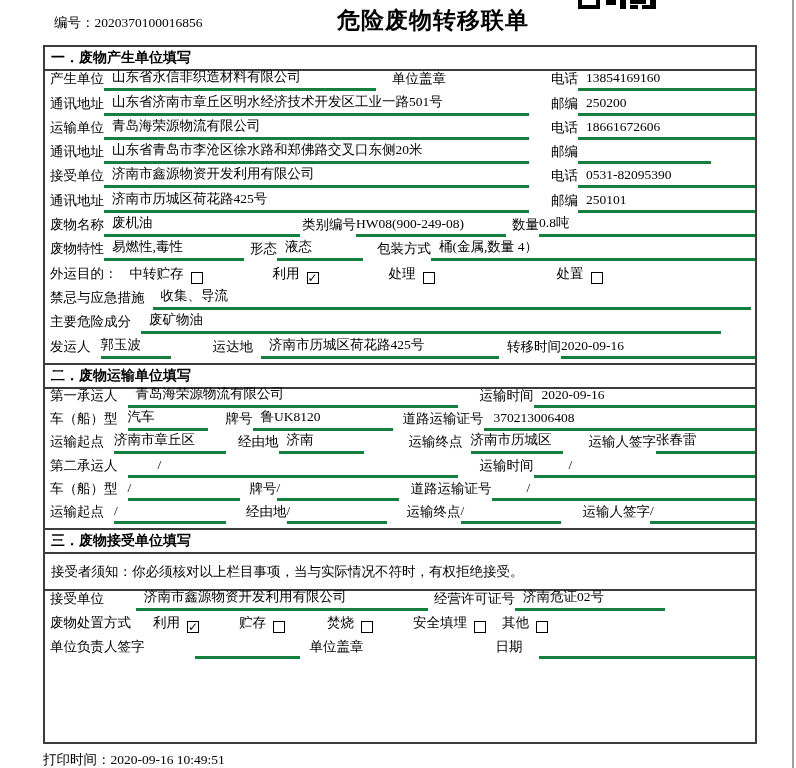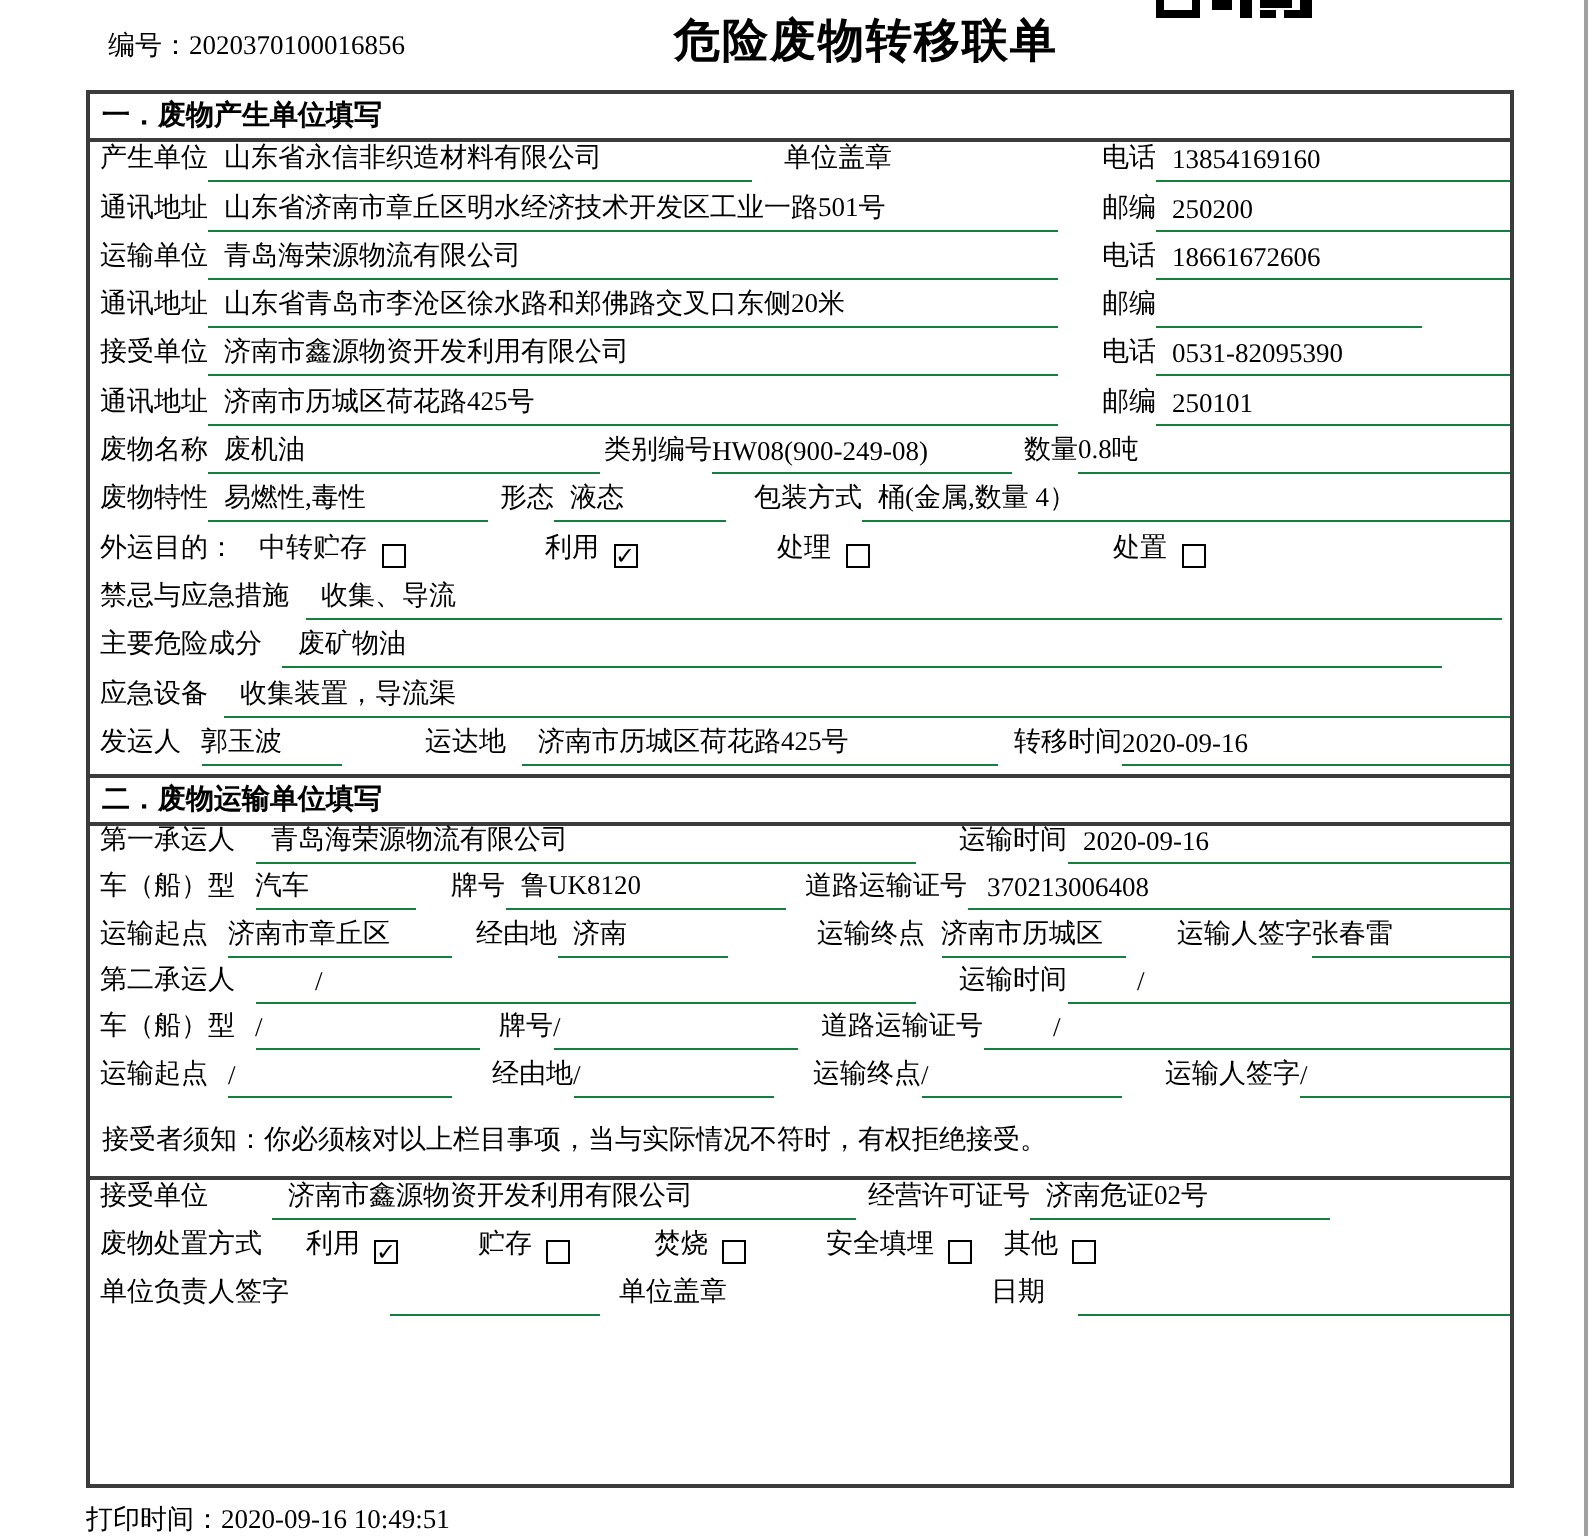--- a/index.html
+++ b/index.html
@@ -30,21 +30,21 @@
   .notice {
     height:37px; border-bottom:2px solid #3c3c3c;
     display:flex; align-items:center; padding-left:6px;
   }
   .row { display:flex; align-items:flex-end; padding:0 0 4px 5px; }
   .s1 .row { height:24.3px; }
   .s2 .row { height:23.3px; }
   .s3 .row { height:24px; }
   .lbl { white-space:nowrap; padding-bottom:3px; }
   .val {
-    border-bottom:1px solid #15803d; white-space:nowrap;
+    border-bottom:3px solid #15803d; white-space:nowrap;
     padding:0 0 2px 8px; min-height:17px;
   }
   .val.ctr { text-align:left; padding-left:0; }
   .val.fill { flex:1; }
   .cb {
     display:inline-block; width:12px; height:12px; border:1px solid #000;
     margin:0 0 2px 7px; font-size:12px; line-height:10px; text-align:center;
     font-family:"DejaVu Sans",sans-serif; overflow:hidden;
   }
   .print-line { position:absolute; left:43px; top:751px; white-space:nowrap; }
@@ -149,24 +149,20 @@
     <div class="row">
       <span class="lbl">禁忌与应急措施</span>
       <span class="val fill" style="margin-left:8px;margin-right:4px">收集、导流</span>
     </div>
 
     <div class="row">
       <span class="lbl">主要危险成分</span>
       <span class="val" style="width:580px;margin-left:10px">废矿物油</span>
     </div>
 
-    <div class="row">
-      <span class="lbl">应急设备</span>
-      <span class="val fill" style="margin-left:8px">收集装置，导流渠</span>
-    </div>
 
     <div class="row">
       <span class="lbl">发运人</span>
       <span class="val ctr" style="width:70px;margin-left:10px">郭玉波</span>
       <span class="lbl" style="margin-left:42px">运达地</span>
       <span class="val" style="width:238px;margin-left:8px">济南市历城区荷花路425号</span>
       <span class="lbl" style="margin-left:8px">转移时间</span>
       <span class="val ctr fill">2020-09-16</span>
     </div>
   </div>
@@ -223,20 +219,21 @@
       <span class="lbl" style="margin-left:20px">经由地</span>
       <span class="val ctr" style="width:100px">/</span>
       <span class="lbl" style="margin-left:20px">运输终点</span>
       <span class="val ctr" style="width:100px">/</span>
       <span class="lbl" style="margin-left:22px">运输人签字</span>
       <span class="val ctr fill">/</span>
     </div>
   </div>
 
   <div class="s3">
+    <div class="sec-h mid">三．废物接受单位填写</div>
     <div class="notice">接受者须知：你必须核对以上栏目事项，当与实际情况不符时，有权拒绝接受。</div>
 
     <div class="row">
       <span class="lbl">接受单位</span>
       <span class="val" style="width:292px;margin-left:32px">济南市鑫源物资开发利用有限公司</span>
       <span class="lbl" style="margin-left:6px">经营许可证号</span>
       <span class="val" style="width:150px;margin-right:84px">济南危证02号</span>
     </div>
 
 

